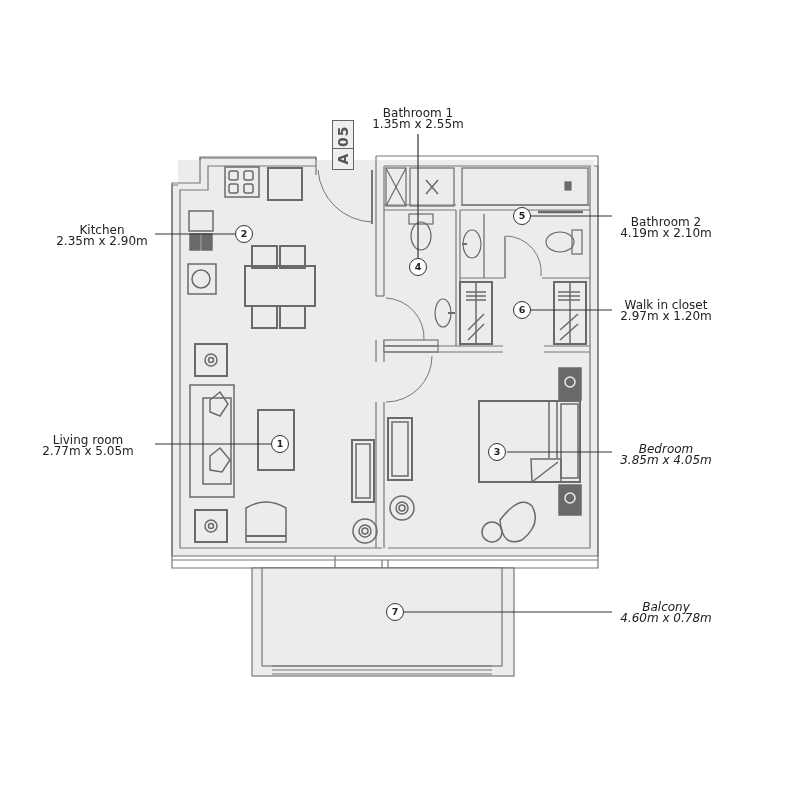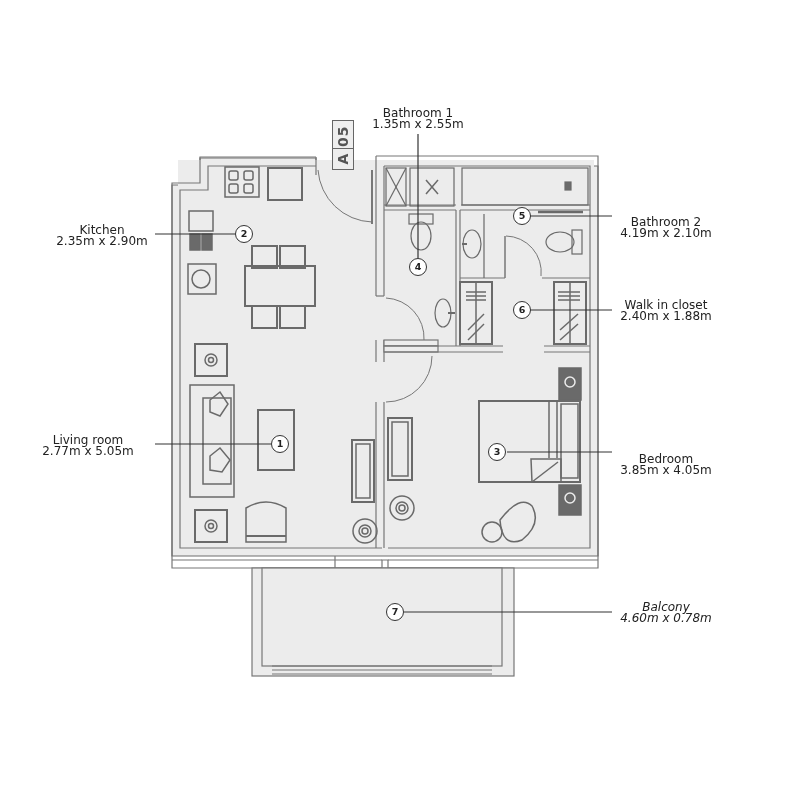--- a/index.html
+++ b/index.html
@@ -211,32 +211,32 @@
 <div class="marker" style="left:395px; top:612px;">7</div>
 
 <div class="label" style="left:88px; top:435px;">
   <span class="name">Living room</span>
   <span class="dims">2.77m x 5.05m</span>
 </div>
 <div class="label" style="left:102px; top:225px;">
   <span class="name">Kitchen</span>
   <span class="dims">2.35m x 2.90m</span>
 </div>
-<div class="label" style="left:666px; top:454px;">
+<div class="label" style="left:666px; top:444px;font-style:italic;">
   <span class="name">Bedroom</span>
   <span class="dims">3.85m x 4.05m</span>
 </div>
 <div class="label" style="left:418px; top:108px;">
   <span class="name">Bathroom 1</span>
   <span class="dims">1.35m x 2.55m</span>
 </div>
 <div class="label" style="left:666px; top:217px;">
   <span class="name">Bathroom 2</span>
   <span class="dims">4.19m x 2.10m</span>
 </div>
 <div class="label" style="left:666px; top:300px;">
   <span class="name">Walk in closet</span>
-  <span class="dims">2.40m x 1.88m</span>
+  <span class="dims">2.97m x 1.20m</span>
 </div>
 <div class="label" style="left:666px; top:602px;font-style:italic;">
   <span class="name">Balcony</span>
   <span class="dims">4.60m x 0.78m</span>
 </div>
 
 </body></html>

